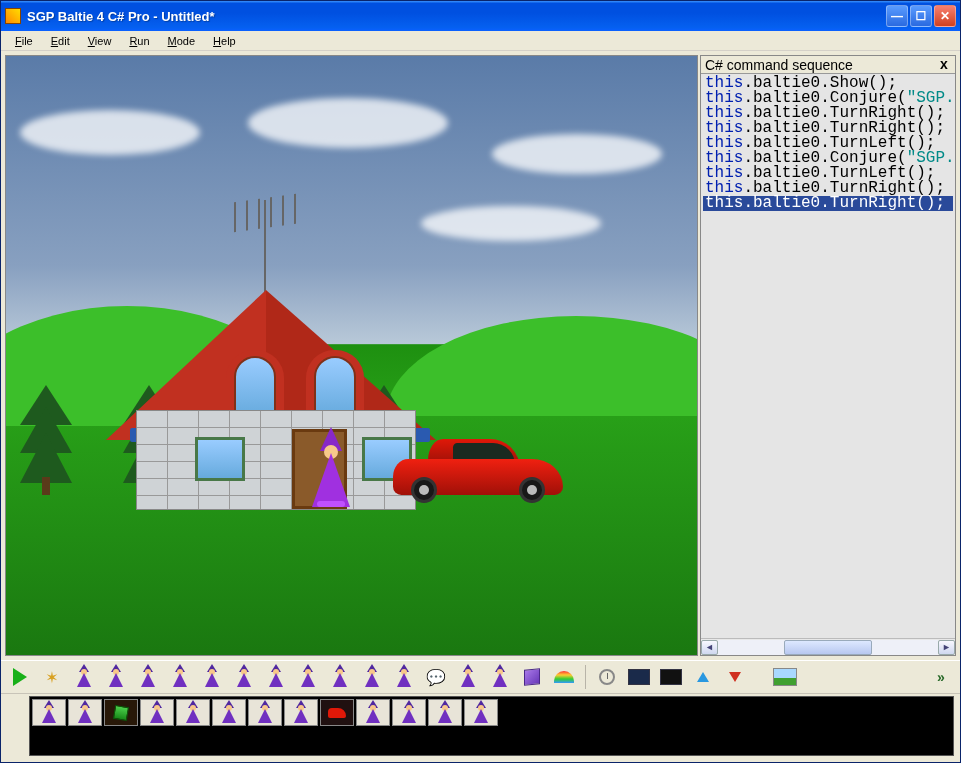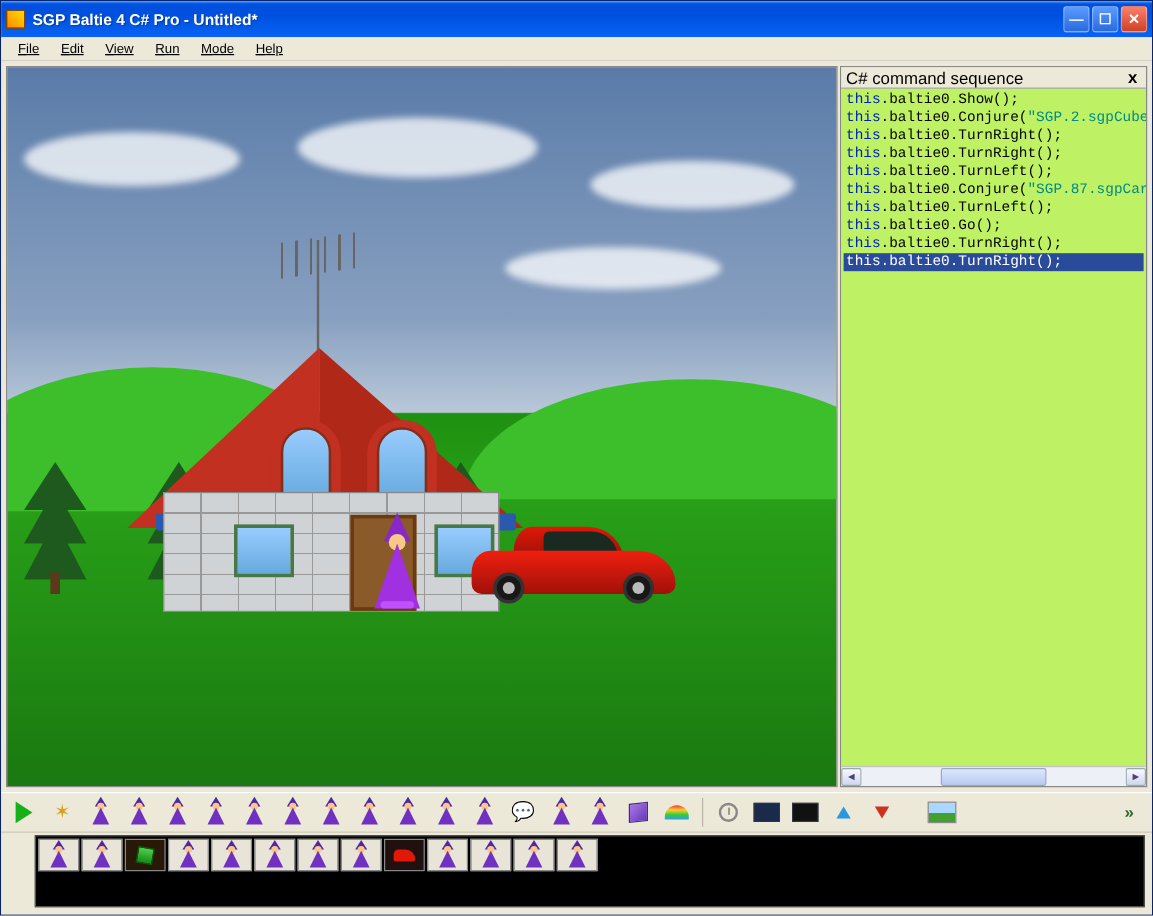--- a/index.html
+++ b/index.html
@@ -56,21 +56,20 @@
     background: #ece9d8;
     display: flex;
     align-items: center;
     padding: 0 6px;
     gap: 2px;
     border-bottom: 1px solid #d4d0c8;
   }
   .menu-item {
     padding: 2px 8px;
     cursor: default;
-    text-decoration: underline;
   }
   .menu-item u { text-decoration: underline; }
   .content {
     flex: 1;
     display: flex;
     padding: 4px;
     gap: 2px;
     overflow: hidden;
     background: #ece9d8;
     min-height: 0;
@@ -162,21 +161,21 @@
     border:1px solid #888;
     background:#c0e8f0;
   }
   .code-header{
     height:18px;background:#ece9d8;display:flex;align-items:center;
     padding:0 4px;font-size:14px;border-bottom:1px solid #999;
   }
   .code-header .txt{flex:1;}
   .code-close{width:14px;height:14px;text-align:center;line-height:13px;cursor:default;font-weight:bold;}
   .code-body{
-    flex:1;background:#bef264;font-family:"Courier New",monospace;font-size:12px;
+    flex:1;background:#e5e5e5;font-family:"Courier New",monospace;font-size:16px;
     padding:2px 2px;overflow:hidden;white-space:nowrap;line-height:15px;
   }
   .code-line{padding:0 2px;height:15px;}
   .code-line.sel{background:#2a4a9a;color:white;}
   .tk-kw{color:#0020b0;}
   .tk-str{color:#008a88;}
   .code-line.sel .tk-kw,.code-line.sel .tk-str{color:white;}
   .code-scroll{
     height:17px;background:#e8e8e8;border-top:1px solid #bbb;display:flex;align-items:center;
   }
@@ -312,21 +311,20 @@
         <span class="code-close">x</span>
       </div>
       <div class="code-body" id="code-body">
           <div class="code-line"><span class="tk-kw">this</span>.baltie0.Show();</div>
           <div class="code-line"><span class="tk-kw">this</span>.baltie0.Conjure(<span class="tk-str">"SGP.2.sgpCube"</span>);</div>
           <div class="code-line"><span class="tk-kw">this</span>.baltie0.TurnRight();</div>
           <div class="code-line"><span class="tk-kw">this</span>.baltie0.TurnRight();</div>
           <div class="code-line"><span class="tk-kw">this</span>.baltie0.TurnLeft();</div>
           <div class="code-line"><span class="tk-kw">this</span>.baltie0.Conjure(<span class="tk-str">"SGP.87.sgpCar"</span>);</div>
           <div class="code-line"><span class="tk-kw">this</span>.baltie0.TurnLeft();</div>
-          <div class="code-line"><span class="tk-kw">this</span>.baltie0.Go();</div>
           <div class="code-line"><span class="tk-kw">this</span>.baltie0.TurnRight();</div>
           <div class="code-line sel"><span class="tk-kw">this</span>.baltie0.TurnRight();</div>
         </div>
       <div class="code-scroll">
         <div class="sb-btn">◄</div>
         <div class="sb-track">
             <div class="sb-thumb"></div>
           </div>
         <div class="sb-btn">►</div>
       </div>

